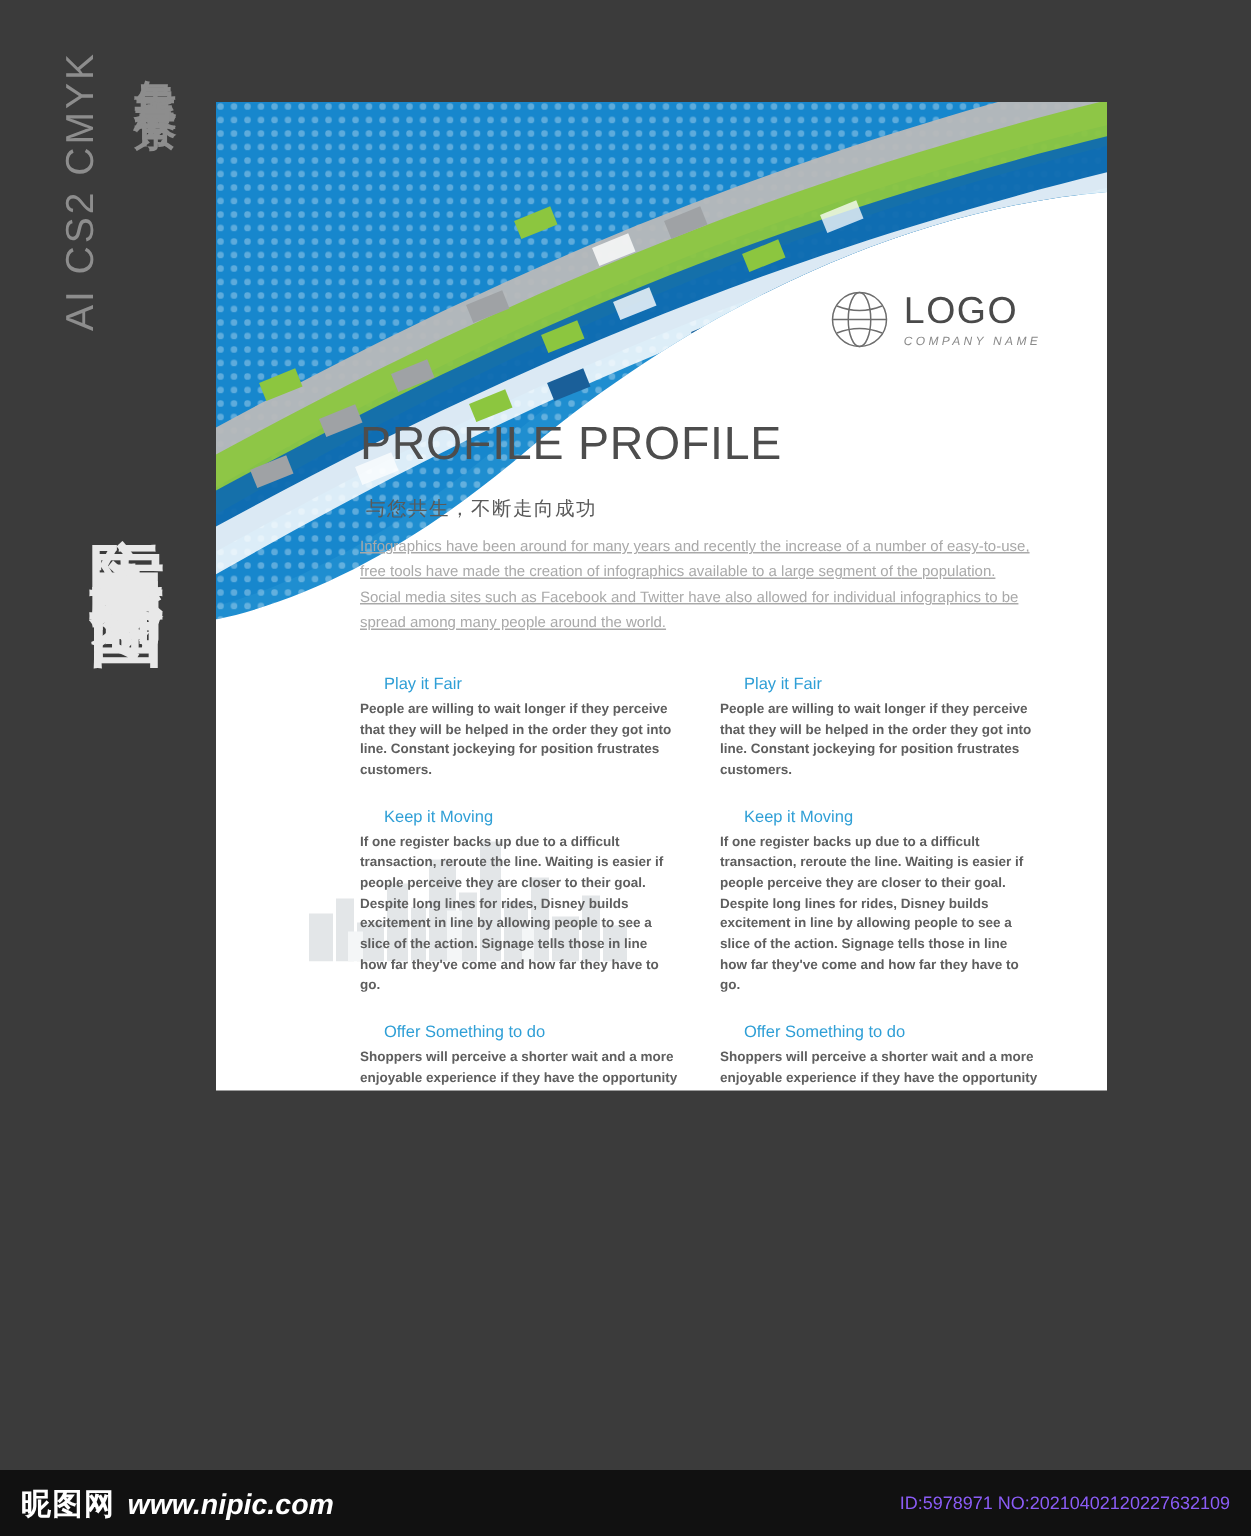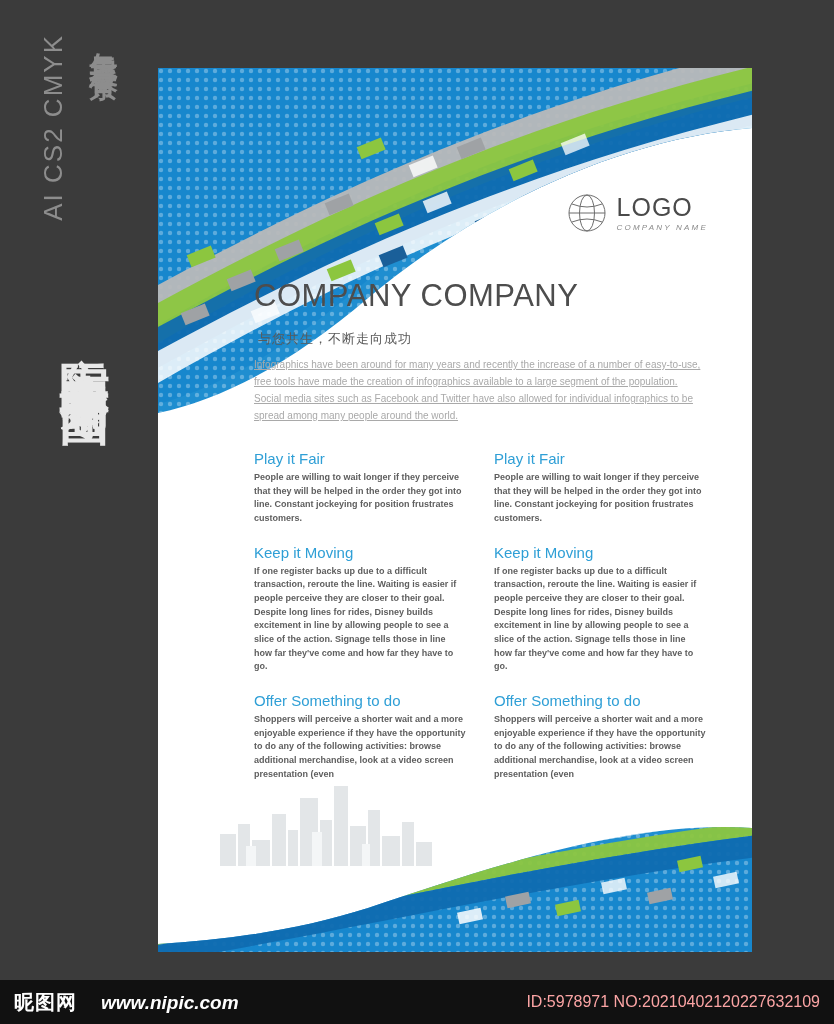--- a/index.html
+++ b/index.html
@@ -64,47 +64,47 @@
     background: #111;
     display: flex;
     align-items: center;
     justify-content: space-between;
     padding: 0 14px;
     box-sizing: border-box;
   }
   .footer-left {
     display: flex;
     align-items: baseline;
-    gap: 24px;
+    gap: 8px;
   }
   .footer-brand {
     color: #fff;
     font-size: 20px;
     font-weight: 700;
     letter-spacing: 1px;
   }
   .footer-url {
     color: #fff;
     font-size: 19px;
     font-weight: 700;
     font-style: italic;
   }
   .footer-id {
-    color: #fca5a5;
-    font-size: 16px;
+    color: #8b5cf6;
+    font-size: 12px;
     padding-left: 20px;
   }
 
   
   .poster {
     position: absolute;
-    left: 158px;
+    left: 144px;
     top: 68px;
     width: 594px;
-    height: 884px;
+    height: 659px;
     background: #ffffff;
     overflow: hidden;
   }
 
   .poster svg.deco {
     position: absolute;
     left: 0;
     top: 0;
     width: 594px;
     height: 884px;
@@ -185,23 +185,23 @@
   .cols {
     display: flex;
     gap: 28px;
   }
   .col {
     width: 212px;
   }
   .blk { margin-bottom: 18px; }
   .blk h4 {
     color: #2f9fd6;
-    font-size: 15px;
+    font-size: 11px;
     font-weight: 400;
-    margin: 0 0 4px 0;
+    margin: 0 0 4px 16px;
   }
   .blk p {
     color: #5e5e5e;
     font-size: 9px;
     line-height: 1.52;
     margin: 0;
     font-weight: bold;
   }
 
   .city {
@@ -321,21 +321,21 @@
         <path d="M5,11 Q20,17 35,11" fill="none" stroke="#6d6d6d" stroke-width="1"></path>
         <path d="M5,29 Q20,23 35,29" fill="none" stroke="#6d6d6d" stroke-width="1"></path>
       </svg>
       <div class="logo-text">
         <div class="logo-name">LOGO</div>
         <div class="logo-sub">COMPANY NAME</div>
       </div>
     </div>
 
     <div class="content">
-      <h1 class="en-title">COMPANY COMPANY</h1>
+      <h1 class="en-title">PROFILE PROFILE</h1>
       <div class="cn-sub">与您共生，不断走向成功</div>
       <p class="para-gray">Infographics have been around for many years and recently the increase of a number of easy-to-use, free tools have made the creation of infographics available to a large segment of the population. Social media sites such as Facebook and Twitter have also allowed for individual infographics to be spread among many people around the world.</p>
 
       <div class="cols">
         <div class="col">
           <div class="blk">
             <h4>Play it Fair</h4>
             <p>People are willing to wait longer if they perceive that they will be helped in the order they got into line. Constant jockeying for position frustrates customers.</p>
           </div>
           <div class="blk">

